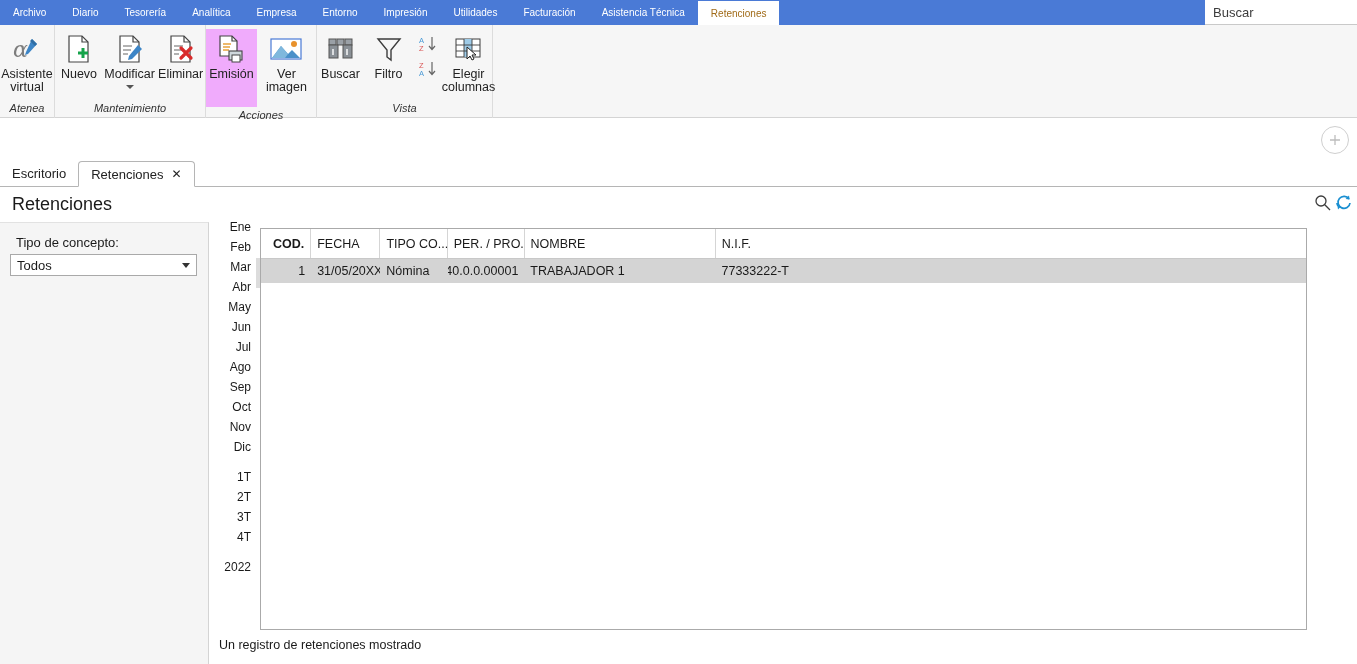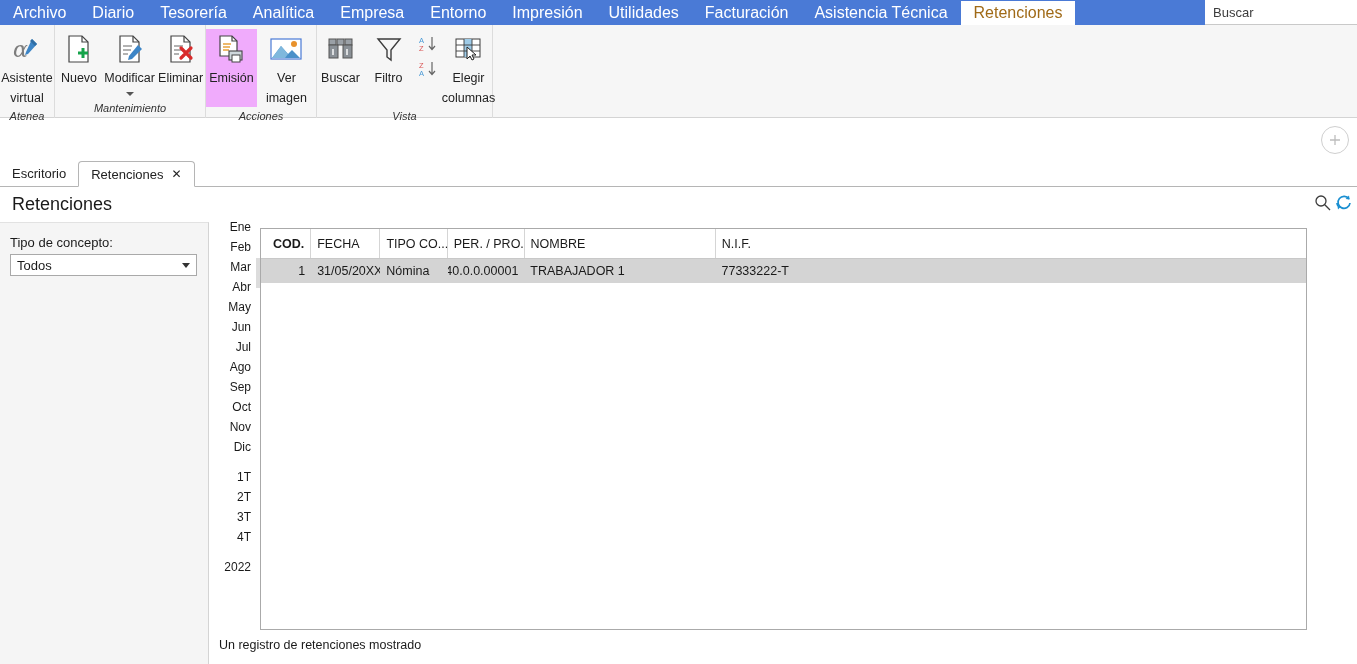--- a/index.html
+++ b/index.html
@@ -18,21 +18,21 @@
   
   .menubar {
     position: absolute; top: 0; left: 0;
     width: 1357px; height: 25px;
     background: #4a7ad6;
     display: flex; align-items: stretch;
   }
   .menu-item {
     padding: 0 13px;
     display: flex; align-items: center;
-    color: #ffffff; font-size: 16px;
+    color: #ffffff; font-size: 10px;
     white-space: nowrap; cursor: default;
   }
   .menu-item.active {
     background: #ffffff;
     color: #a06a17;
     margin-top: 1px;
   }
   .menubar-spacer { flex: 1 1 auto; }
   .menu-search {
     width: 152px; height: 25px;
@@ -71,21 +71,21 @@
   .rbtn {
     display: flex; flex-direction: column; align-items: center;
     padding: 3px 6px 0 6px;
     min-width: 48px;
     cursor: default;
     text-align: center;
   }
   .rbtn.selected { background: #f0abfc; }
   .rbtn .ricon { height: 34px; display: flex; align-items: center; justify-content: center; }
   .rbtn .rlabel {
-    font-size: 12.5px; color: #222; line-height: 20px;
+    font-size: 12.5px; color: #222; line-height: 13px;
     margin-top: 2px; white-space: nowrap;
   }
   .rbtn .rlabel.two { white-space: normal; width: 54px; }
   .caret-down {
     width: 0; height: 0;
     border-left: 4px solid transparent; border-right: 4px solid transparent;
     border-top: 4px solid #555;
     margin-top: 4px;
   }
   .sortcol { display: flex; flex-direction: column; justify-content: center; padding: 4px 2px 0 2px; }
@@ -150,21 +150,21 @@
     background: #f5f5f5;
     border-right: 1px solid #d4d4d4;
     border-top: 1px solid #e2e2e2;
   }
   .filters-head {
     height: 22px; line-height: 22px;
     padding-left: 8px; font-size: 12.5px; color: #1a1a1a;
     border-bottom: 1px solid #e0e0e0;
   }
   .filter-label {
-    margin: 12px 0 4px 10px; font-size: 13px; color: #1a1a1a;
+    margin: 12px 0 4px 16px; font-size: 13px; color: #1a1a1a;
   }
   .filter-select {
     margin-left: 10px; width: 187px; height: 22px;
     background: #ffffff; border: 1px solid #a9a9a9;
     display: flex; align-items: center; justify-content: space-between;
     padding: 0 6px; font-size: 13px; color: #1a1a1a; cursor: default;
   }
   .sel-caret {
     width: 0; height: 0;
     border-left: 4px solid transparent; border-right: 4px solid transparent;

